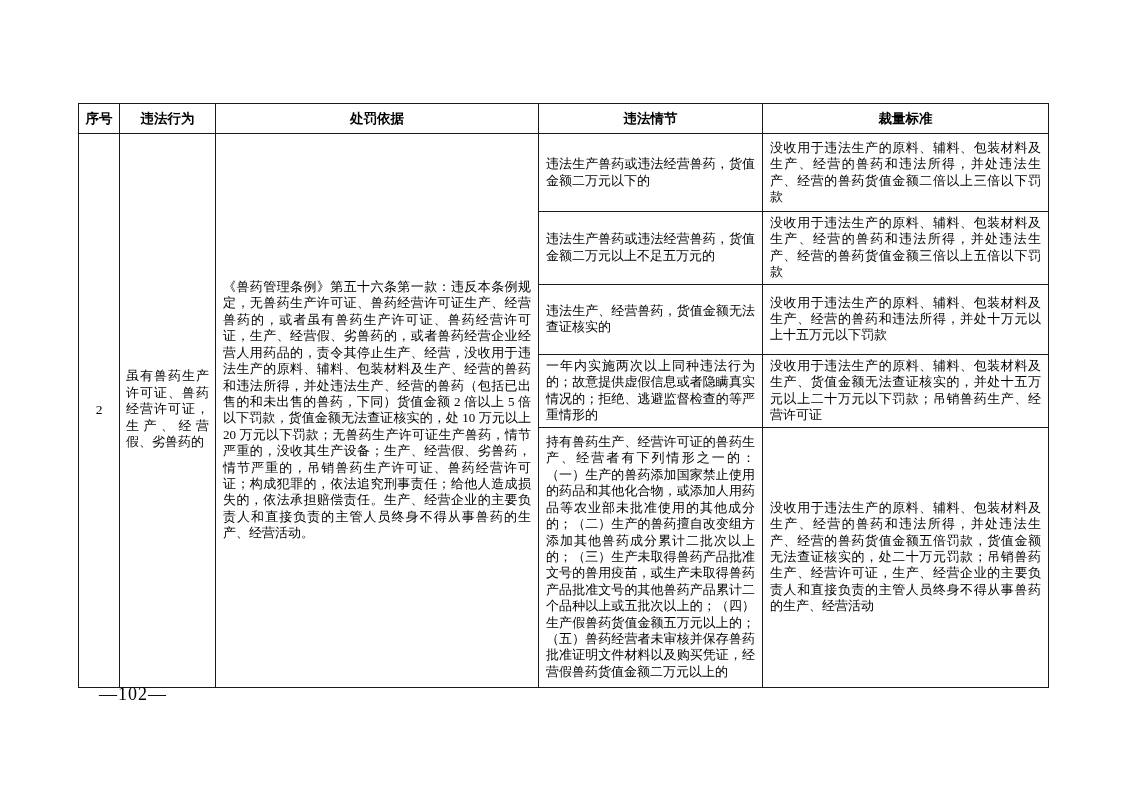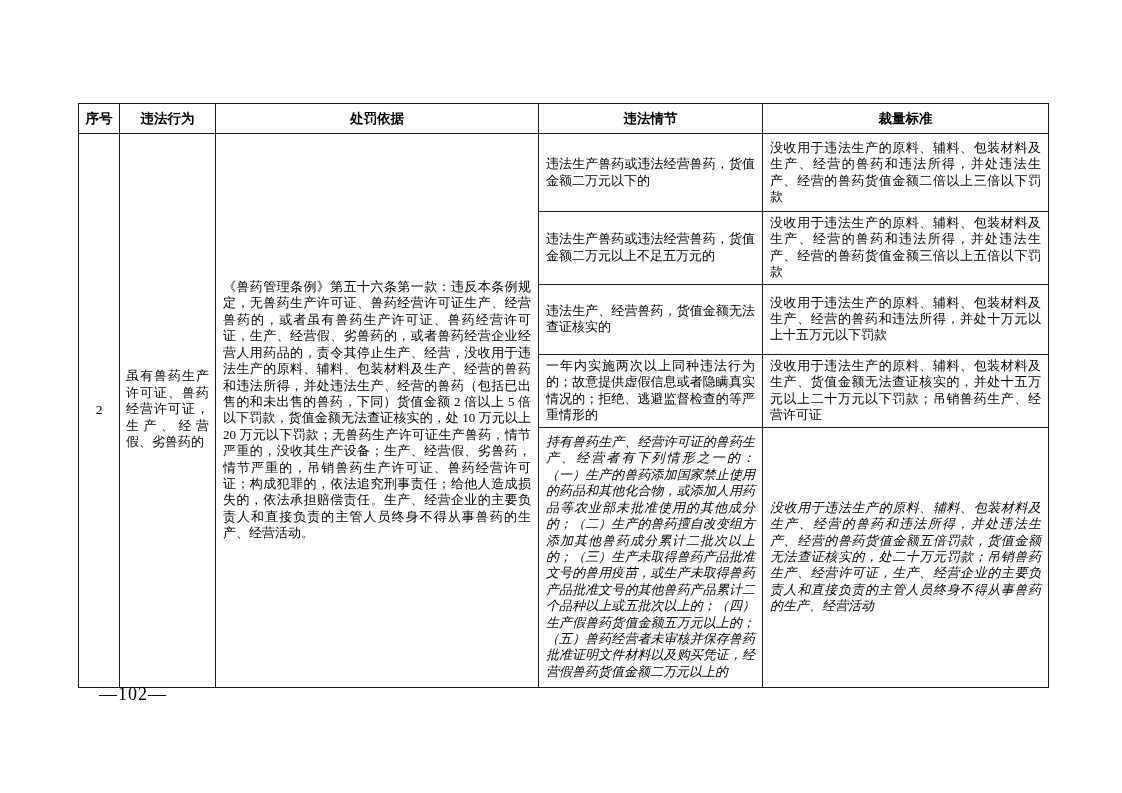--- a/index.html
+++ b/index.html
@@ -43,21 +43,21 @@
   td.cell-serial {
     text-align: center;
     font-size: 13.5px;
     padding: 2px;
   }
   td.cell-behavior { padding: 3px 6px; font-family: Liberation Mono, monospace; }
   tr.sub-r1 { height: 78px; }
   tr.sub-r2 { height: 71px; }
   tr.sub-r3 { height: 70px; }
   tr.sub-r4 { height: 73px; padding-left: 24px; }
-  tr.sub-r5 { height: 260px; font-style: italic; }
+  tr.sub-r5 { height: 260px; }
   .page-footer {
     position: absolute;
     left: 99px;
     top: 684px;
     font-size: 18px;
     letter-spacing: 1px;
     font-family: "Liberation Serif", "DejaVu Serif", serif;
   }
 </style>
 </head>

